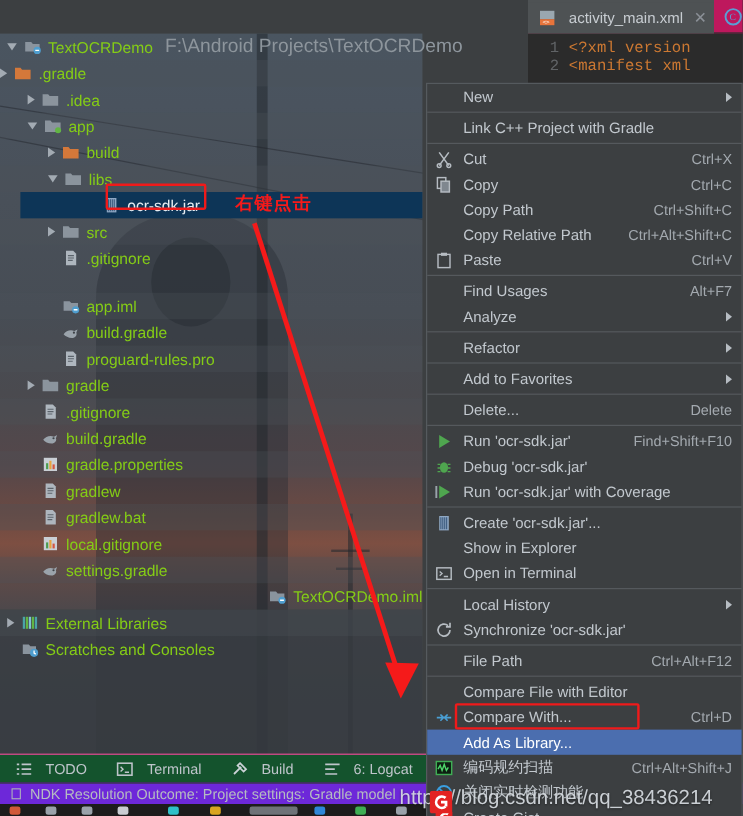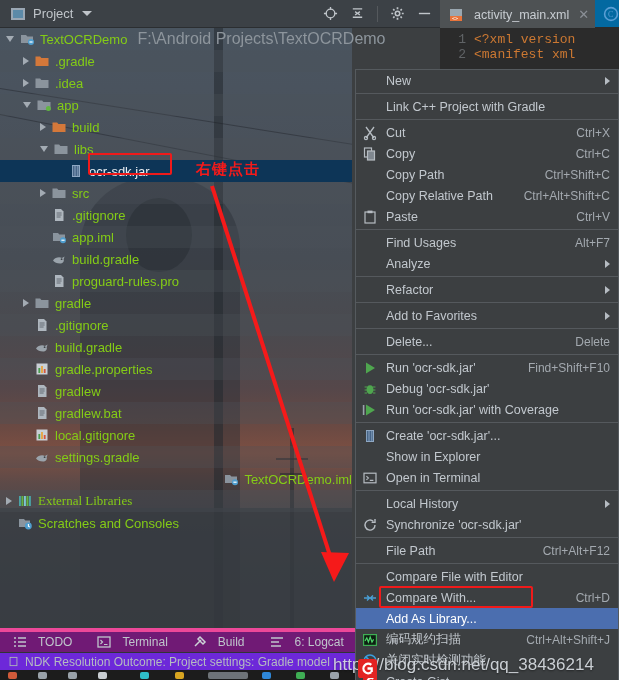--- a/index.html
+++ b/index.html
@@ -114,21 +114,21 @@
     letter-spacing: 1px;
   }
   .annot-arrow { position: absolute; left: 0; top: 0; pointer-events: none; }
 
   
   .editor {
     position: absolute; left: 440px; top: 0; right: 0; bottom: 52px;
     background: #2b2b2b;
   }
   .tabbar {
-    height: 28px; background: #0369a1; display: flex; align-items: center;
+    height: 28px; background: #be185d; display: flex; align-items: center;
     border-bottom: 1px solid #2b2b2b;
   }
   .tab {
     height: 28px; display: flex; align-items: center; padding: 0 6px 0 8px;
     background: #4e5254; color: #c8cdd2; font-size: 12.5px; gap: 5px;
     border-top: 2px solid #4e5254;
   }
   .tab .x { color: #8b9097; font-size: 13px; margin-left: 4px; }
   .tab2 {
     height: 28px; display: flex; align-items: center; padding: 0 6px 0 8px;
@@ -183,21 +183,21 @@
     text-shadow: 0 1px 2px rgba(0,0,0,.5);
   }
   .wm-logo {
     position: absolute; left: 358px; top: 659px; width: 19px; height: 19px;
     z-index: 61;
   }
 
   
   .bottom-strip {
     position: absolute; left: 0; top: 628px; width: 619px; height: 24px;
-    background: #701a75; border-top: 4px solid #ec4899;
+    background: #14532d; border-top: 1px solid #ec4899;
     display: flex; align-items: center; font-size: 12px; color: #bfc5cb;
   }
   .bt {
     display: flex; align-items: center; gap: 5px; padding: 0 12px 0 12px;
   }
   .status-bar {
     position: absolute; left: 0; top: 652px; width: 619px; height: 18px;
     background: #6d28d9; display: flex; align-items: center;
     font-size: 12px; color: #b5bbc1; padding-left: 8px; gap: 6px;
     border-top: 1px solid #313436;
@@ -249,58 +249,35 @@
         <span class="gutter-num">1</span>
         <span class="code">&lt;?xml version</span>
       </div>
       <div class="gutter-line">
         <span class="gutter-num">2</span>
         <span class="code">&lt;manifest xml</span>
       </div>
     </div>
   </div>
 
-  <div class="tw-header">
-    <div class="proj-icon"></div>
-    <span class="tw-title">Project</span>
-    <span class="caret-down"></span>
-    <div class="tw-tools">
-      <svg width="15" height="15" viewBox="0 0 16 16">
-        <circle cx="8" cy="8" r="4.6" fill="none" stroke="#c0c5ca" stroke-width="1.4"></circle>
-        <path d="M8 1v3M8 12v3M1 8h3M12 8h3" stroke="#c0c5ca" stroke-width="1.4"></path>
-      </svg>
-      <svg width="15" height="15" viewBox="0 0 16 16">
-        <path d="M3 3h10M3 12h10" stroke="#c0c5ca" stroke-width="1.4"></path>
-        <path d="M5.5 6l2.5 2 2.5-2M5.5 9.6l2.5-2 2.5 2" stroke="#c0c5ca" stroke-width="1.4" fill="none"></path>
-      </svg>
-      <div class="tool-div"></div>
-      <svg width="15" height="15" viewBox="0 0 16 16">
-        <circle cx="8" cy="8" r="2.4" fill="none" stroke="#c0c5ca" stroke-width="1.6"></circle>
-        <path d="M8 1.4v2M8 12.6v2M1.4 8h2M12.6 8h2M3.4 3.4l1.4 1.4M11.2 11.2l1.4 1.4M12.6 3.4l-1.4 1.4M4.8 11.2l-1.4 1.4" stroke="#c0c5ca" stroke-width="1.8"></path>
-      </svg>
-      <svg width="15" height="15" viewBox="0 0 16 16">
-        <path d="M2 8h12" stroke="#c0c5ca" stroke-width="1.5"></path>
-      </svg>
-    </div>
-  </div>
 
   <div class="tree">
 
     <div class="row" style="padding-left:6px;">
       <span class="twisty open"></span>
       <svg class="ico" viewBox="0 0 16 16">
         <path d="M2 4h5l1.4 1.6H14V12H2z" fill="#8a949e"></path>
         <circle cx="12" cy="11" r="3" fill="#4f9ecf"></circle>
         <path d="M10.4 11h3.2" stroke="#fff" stroke-width="1.2"></path>
       </svg>
       <span class="label">TextOCRDemo</span>
       <span class="path-sub">F:\Android Projects\TextOCRDemo</span>
     </div>
     <div id="tree-rows">
-        <div class="row alt" style="padding-left: 23px; text-align: right;">
+        <div class="row alt" style=" text-align: right;">
           <span class="twisty closed"></span>
           <svg viewBox="0 0 16 16" class="ico">
             <path d="M1.5 3.5h4.6l1.3 1.6h7.1v8H1.5z" fill="#d4783a"></path>
           </svg>
           <span class="label">.gradle</span>
         </div>
         <div class="row" style="padding-left: 23px;">
           <span class="twisty closed"></span>
           <svg viewBox="0 0 16 16" class="ico">
             <path d="M1.5 3.5h4.6l1.3 1.6h7.1v8H1.5z" fill="#8b949d"></path>
@@ -322,21 +299,21 @@
           </svg>
           <span class="label">build</span>
         </div>
         <div class="row alt" style="padding-left: 40px;">
           <span class="twisty open"></span>
           <svg viewBox="0 0 16 16" class="ico">
             <path d="M1.5 3.5h4.6l1.3 1.6h7.1v8H1.5z" fill="#8b949d"></path>
           </svg>
           <span class="label">libs</span>
         </div>
-        <div class="row sel" style="padding-left: 57px;">
+        <div class="row sel" style="padding-left: 57px; margin-left: 17px;">
           <span class="twisty none" style="margin-right: 11px;"></span>
           <svg viewBox="0 0 16 16" class="ico">
             <rect x="4" y="2" width="8" height="12" fill="#8fa8c4"></rect>
             <path d="M5.4 3v10M7 3v10M8.6 3v10M10.2 3v10" stroke="#3f5d80" stroke-width="1"></path>
           </svg>
           <span class="label">ocr-sdk.jar</span>
         </div>
         <div class="row alt" style="padding-left: 40px;">
           <span class="twisty closed"></span>
           <svg viewBox="0 0 16 16" class="ico">
@@ -345,21 +322,21 @@
           <span class="label">src</span>
         </div>
         <div class="row" style="padding-left: 40px;">
           <span class="twisty none" style="margin-right: 11px;"></span>
           <svg viewBox="0 0 16 16" class="ico">
             <path d="M4 2h6l2.5 2.5V14H4z" fill="#aeb6be"></path>
             <path d="M5.6 6h5M5.6 8h5M5.6 10h4" stroke="#5b636b" stroke-width=".9"></path>
           </svg>
           <span class="label">.gitignore</span>
         </div>
-        <div class="row alt" style="padding-left: 40px;">
+        <div class="row alt" style="padding-left: 40px; margin-top: 18px;">
           <span class="twisty none" style="margin-right: 11px;"></span>
           <svg viewBox="0 0 16 16" class="ico">
             <path d="M2 4h5l1.4 1.6H14V12H2z" fill="#8a949e"></path>
             <circle cx="12" cy="11.2" r="3" fill="#4f9ecf"></circle>
             <path d="M10.4 11.2h3.2" stroke="#fff" stroke-width="1.2"></path>
           </svg>
           <span class="label">app.iml</span>
         </div>
         <div class="row" style="padding-left: 40px;">
           <span class="twisty none" style="margin-right: 11px;"></span>
@@ -446,21 +423,21 @@
         </div>
         <div class="row" style="padding-left: 23px; justify-content: flex-end;">
           <span class="twisty none" style="margin-right: 11px;"></span>
           <svg viewBox="0 0 16 16" class="ico">
             <path d="M2 4h5l1.4 1.6H14V12H2z" fill="#8a949e"></path>
             <circle cx="12" cy="11.2" r="3" fill="#4f9ecf"></circle>
             <path d="M10.4 11.2h3.2" stroke="#fff" stroke-width="1.2"></path>
           </svg>
           <span class="label">TextOCRDemo.iml</span>
         </div>
-        <div class="row alt" style="padding-left: 6px; font-family: Liberation Serif, serif;">
+        <div class="row alt" style="padding-left: 6px;">
           <span class="twisty closed"></span>
           <svg viewBox="0 0 16 16" class="ico">
             <rect x="2" y="3" width="1.9" height="10" fill="#4aa3a8"></rect>
             <rect x="4.5" y="3" width="1.9" height="10" fill="#62b543"></rect>
             <rect x="7" y="3" width="1.9" height="10" fill="#7fc4d6"></rect>
             <rect x="9.5" y="3" width="1.9" height="10" fill="#62b543"></rect>
             <rect x="12" y="3" width="1.9" height="10" fill="#4aa3a8"></rect>
           </svg>
           <span class="label">External Libraries</span>
         </div>

